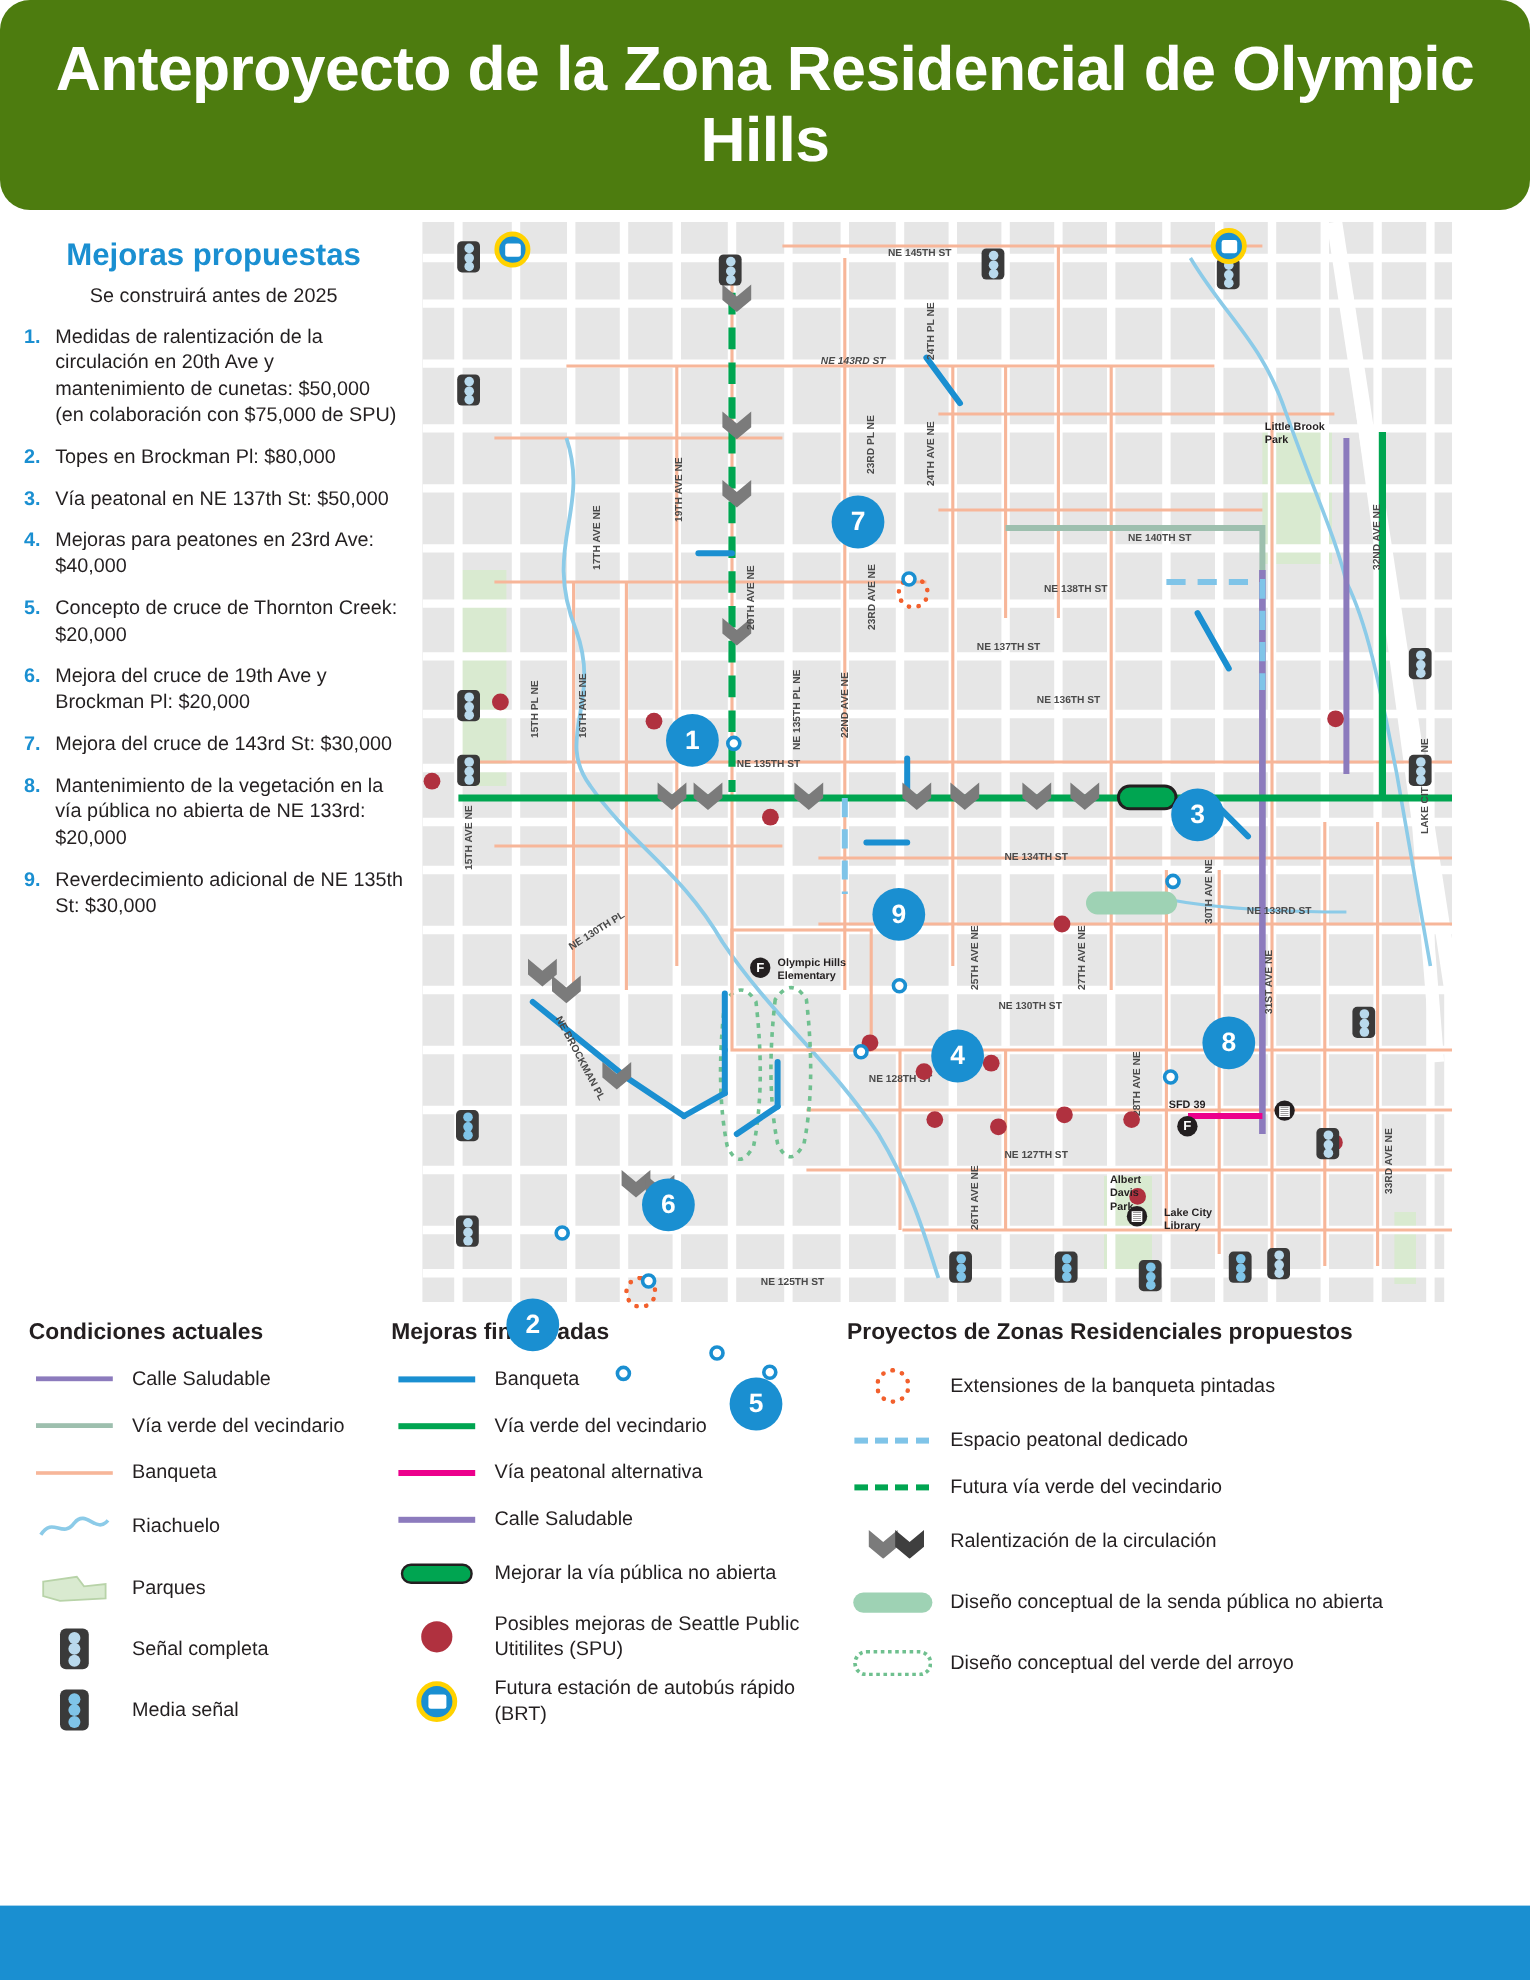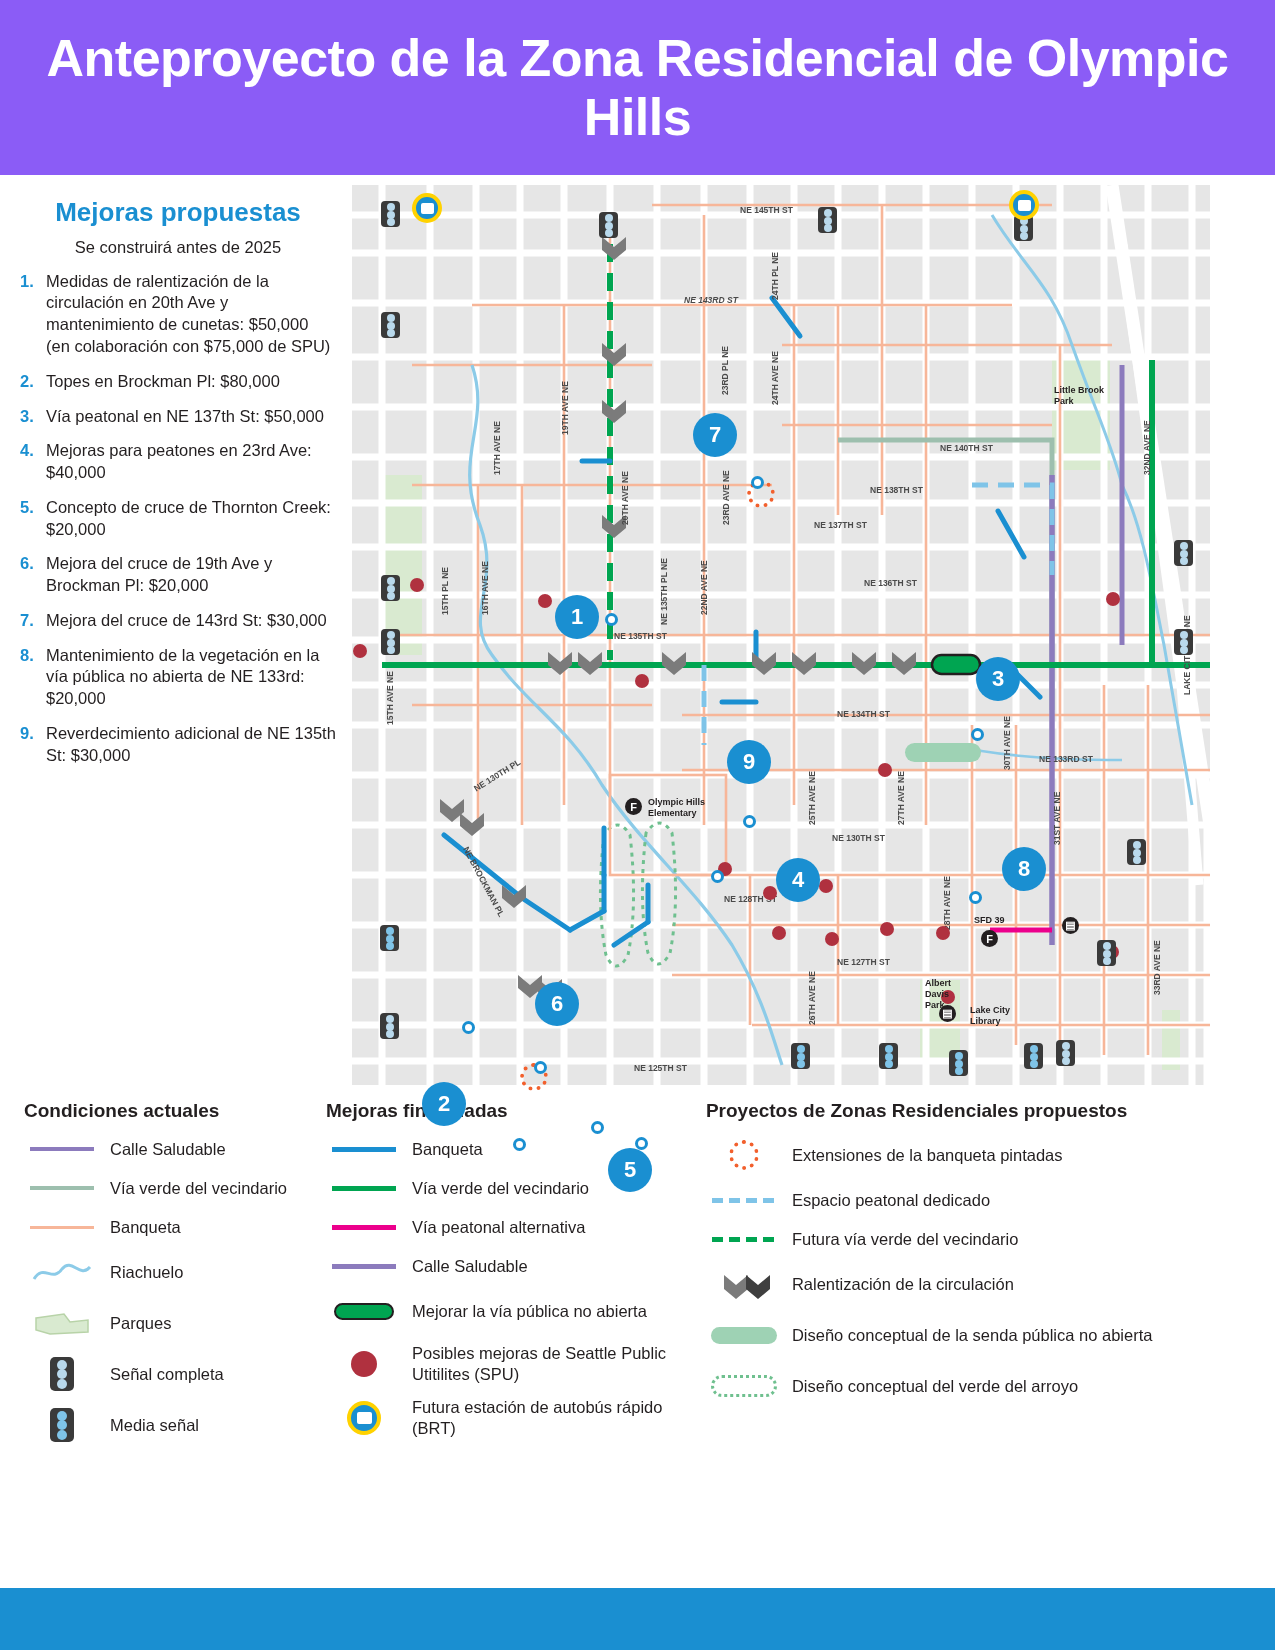--- a/index.html
+++ b/index.html
@@ -8,27 +8,28 @@
     width: 1275px;
     height: 1650px;
     background: #ffffff;
     font-family: "Liberation Sans", sans-serif;
     position: relative;
     overflow: hidden;
   }
 
   
   .header {
-    background: #8b5cf6;
+    background: #4d7c0f;
     height: 175px;
     display: flex;
     align-items: center;
     justify-content: center;
     flex-direction: column;
     padding: 0 40px;
+    border-radius: 25px;
   }
   .header h1 {
     margin: 0;
     color: #ffffff;
     font-size: 52px;
     font-weight: bold;
     line-height: 1.12;
     text-align: center;
     letter-spacing: -0.5px;
   }
@@ -659,21 +660,21 @@
         <i></i>
       </div>
 
     <div class="brt" style="left:60px;top:8px;"></div>
     <div class="brt" style="left:657px;top:5px;"></div>
 
     <div class="fmark" style="left:273px;top:613px;">F</div>
     <div class="poi-label" style="left:296px;top:612px;">Olympic Hills<br>Elementary</div>
     <div class="fmark" style="left:629px;top:745px;">F</div>
     <div class="poi-label" style="left:622px;top:730px;">SFD 39</div>
-    <div class="poi-label park" style="left:702px;top:165px;margin-top:35px;">Little Brook<br>Park</div>
+    <div class="poi-label park" style="left:702px;top:165px;">Little Brook<br>Park</div>
     <div class="poi-label park" style="left:573px;top:793px;">Albert<br>Davis<br>Park</div>
     <div class="poi-label park" style="left:618px;top:820px;">Lake City<br>Library</div>
     <div class="fmark" style="left:587px;top:820px;">▤</div>
     <div class="fmark" style="left:710px;top:732px;">▤</div>
 
     <div class="spu" style="left:58px;top:393px;"></div>
     <div class="spu" style="left:1px;top:459px;"></div>
     <div class="spu" style="left:186px;top:409px;"></div>
     <div class="spu" style="left:283px;top:489px;"></div>
     <div class="spu" style="left:754px;top:407px;"></div>
@@ -684,21 +685,21 @@
     <div class="spu" style="left:420px;top:741px;"></div>
     <div class="spu" style="left:473px;top:747px;"></div>
     <div class="spu" style="left:528px;top:737px;"></div>
     <div class="spu" style="left:584px;top:741px;"></div>
     <div class="spu" style="left:589px;top:805px;"></div>
     <div class="spu" style="left:753px;top:760px;"></div>
 
     <div class="mlabel" style="left:388px;top:20px;">NE 145TH ST</div>
     <div class="mlabel" style="left:332px;top:110px;font-style:italic;">NE 143RD ST</div>
     <div class="mlabel" style="left:588px;top:258px;">NE 140TH ST</div>
-    <div class="mlabel" style="left:430px;top:335px;padding-left:32px;">NE 137TH ST</div>
+    <div class="mlabel" style="left:430px;top:349px;padding-left:32px;">NE 137TH ST</div>
     <div class="mlabel" style="left:512px;top:393px;">NE 136TH ST</div>
     <div class="mlabel" style="left:262px;top:446px;">NE 135TH ST</div>
     <div class="mlabel" style="left:485px;top:524px;">NE 134TH ST</div>
     <div class="mlabel" style="left:687px;top:569px;">NE 133RD ST</div>
     <div class="mlabel" style="left:480px;top:648px;text-align:right;">NE 130TH ST</div>
     <div class="mlabel" style="left:372px;top:709px;">NE 128TH ST</div>
     <div class="mlabel" style="left:485px;top:772px;">NE 127TH ST</div>
     <div class="mlabel" style="left:282px;top:878px;">NE 125TH ST</div>
     <div class="mlabel" style="left:518px;top:300px;">NE 138TH ST</div>
 

